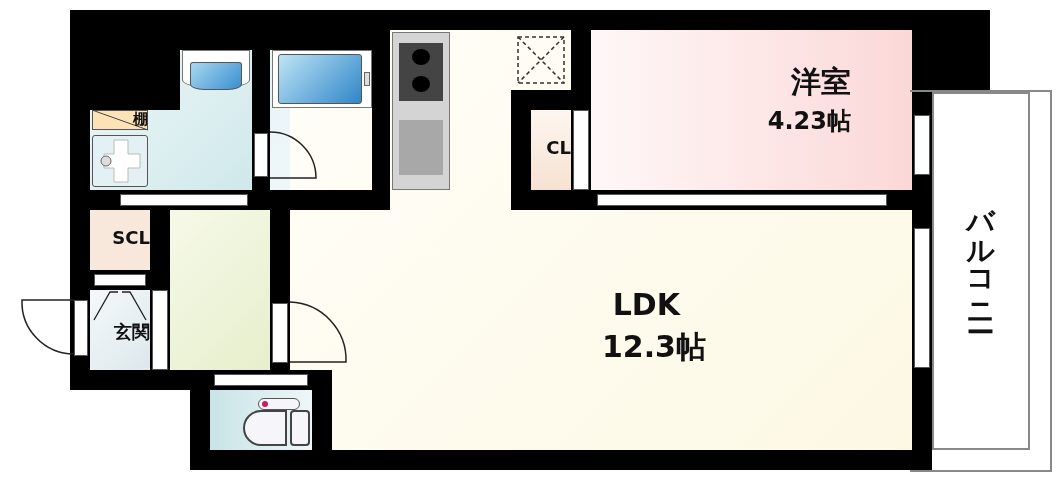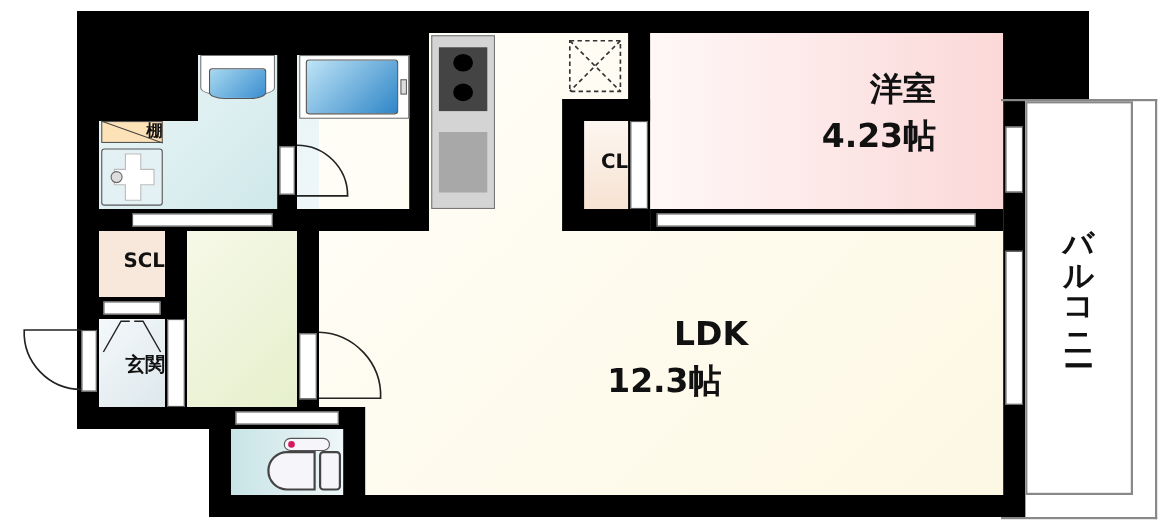--- a/index.html
+++ b/index.html
@@ -85,26 +85,26 @@
 <div class="abs" style="left:412px;top:49px;width:18px;height:16px;background:#000;border-radius:50%;"></div>
 <div class="abs" style="left:412px;top:76px;width:18px;height:16px;background:#000;border-radius:50%;"></div>
 <div class="abs" style="left:399px;top:120px;width:44px;height:55px;background:#a8a8a8;"></div>
 <svg style="left:517px;top:36px;" width="48" height="48">
     <rect x="1" y="1" width="46" height="46" fill="none" stroke="#333" stroke-width="1.5" stroke-dasharray="4,3"></rect>
     <line x1="1" y1="1" x2="47" y2="47" stroke="#333" stroke-width="1.5" stroke-dasharray="4,3"></line>
     <line x1="47" y1="1" x2="1" y2="47" stroke="#333" stroke-width="1.5" stroke-dasharray="4,3"></line>
   </svg>
 
 <div class="lbl" style="left:651px;top:65px;width:200px;font-size:30px;">洋室</div>
-<div class="lbl" style="left:651px;top:108px;width:200px;font-size:30px;">4.23帖</div>
+<div class="lbl" style="left:651px;top:108px;width:200px;font-size:24px;">4.23帖</div>
 <div class="abs win" style="left:597px;top:194px;width:290px;height:12px;"></div>
 <div class="abs win" style="left:914px;top:115px;width:16px;height:60px;"></div>
 
 <div class="lbl" style="left:480px;top:288px;width:200px;font-size:30px;">LDK</div>
-<div class="lbl" style="left:456px;top:330px;width:200px;font-size:30px;">12.3帖</div>
+<div class="lbl" style="left:506px;top:330px;width:200px;font-size:30px;">12.3帖</div>
 <div class="abs win" style="left:914px;top:228px;width:16px;height:140px;"></div>
 <div class="abs win" style="left:272px;top:303px;width:16px;height:60px;"></div>
 <svg style="left:290px;top:300px;" width="60" height="64">
     <path d="M0 2 A58 58 0 0 1 56 62 L0 62" fill="none" stroke="#222" stroke-width="1.5"></path>
   </svg>
 
 <div class="abs win" style="left:214px;top:374px;width:94px;height:12px;"></div>
 <div class="abs" style="left:258px;top:398px;width:42px;height:12px;background:#f6f6fa;border:1px solid #555;border-radius:6px;"></div>
 <div class="abs" style="left:262px;top:401px;width:6px;height:6px;background:#d21a5a;border-radius:50%;"></div>
 <div class="abs" style="left:243px;top:410px;width:44px;height:36px;background:#f6f6fa;border:2px solid #444;border-radius:18px 0 0 18px;"></div>

